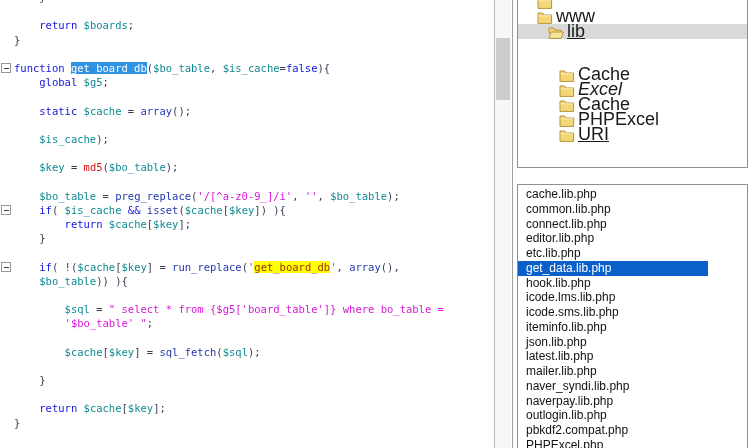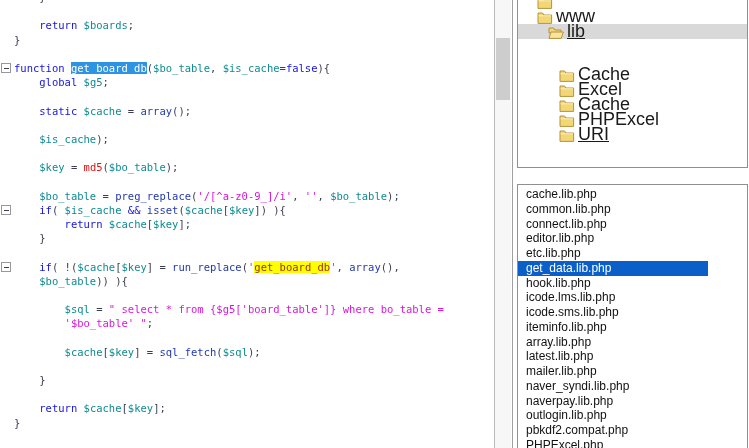--- a/index.html
+++ b/index.html
@@ -100,21 +100,21 @@
                 <path d="M1.6 4.8 h12.4" stroke="#fdf0b8" stroke-width="1" fill="none"></path>
               </svg></span><span>www</span></div>
           <div class="tree-row tsel" style="padding-left: 30px; text-decoration: underline;"><span class="ficon"><svg width="16" height="13" viewBox="0 0 16 13">
                 <path d="M1 2 h4.6 l1.3 2 H13 v3 H1 z" fill="#f3d776" stroke="#b5923c" stroke-width="1"></path>
                 <path d="M3 6 H15.4 L13.2 12.4 H1 z" fill="#f8e49a" stroke="#b5923c" stroke-width="1"></path>
               </svg></span><span>lib</span></div>
           <div class="tree-row" style="padding-left: 41px; margin-top: 28px;"><span class="ficon"><svg width="16" height="13" viewBox="0 0 16 13">
                 <path d="M1 2 h4.6 l1.3 2 H14.6 v8.4 H1 z" fill="#f3d776" stroke="#b5923c" stroke-width="1"></path>
                 <path d="M1.6 4.8 h12.4" stroke="#fdf0b8" stroke-width="1" fill="none"></path>
               </svg></span><span>Cache</span></div>
-          <div class="tree-row" style="padding-left: 41px;"><span class="ficon"><svg width="16" height="13" viewBox="0 0 16 13">
+          <div class="tree-row" style="padding-left: 41px; font-style: italic;"><span class="ficon"><svg width="16" height="13" viewBox="0 0 16 13">
                 <path d="M1 2 h4.6 l1.3 2 H14.6 v8.4 H1 z" fill="#f3d776" stroke="#b5923c" stroke-width="1"></path>
                 <path d="M1.6 4.8 h12.4" stroke="#fdf0b8" stroke-width="1" fill="none"></path>
               </svg></span><span>Excel</span></div>
           <div class="tree-row" style="padding-left: 41px;"><span class="ficon"><svg width="16" height="13" viewBox="0 0 16 13">
                 <path d="M1 2 h4.6 l1.3 2 H14.6 v8.4 H1 z" fill="#f3d776" stroke="#b5923c" stroke-width="1"></path>
                 <path d="M1.6 4.8 h12.4" stroke="#fdf0b8" stroke-width="1" fill="none"></path>
               </svg></span><span>Cache</span></div>
           <div class="tree-row" style="padding-left: 41px;"><span class="ficon"><svg width="16" height="13" viewBox="0 0 16 13">
                 <path d="M1 2 h4.6 l1.3 2 H14.6 v8.4 H1 z" fill="#f3d776" stroke="#b5923c" stroke-width="1"></path>
                 <path d="M1.6 4.8 h12.4" stroke="#fdf0b8" stroke-width="1" fill="none"></path>
@@ -130,21 +130,21 @@
           <div class="file-row">cache.lib.php</div>
           <div class="file-row">common.lib.php</div>
           <div class="file-row">connect.lib.php</div>
           <div class="file-row">editor.lib.php</div>
           <div class="file-row">etc.lib.php</div>
           <div class="file-row fsel">get_data.lib.php</div>
           <div class="file-row">hook.lib.php</div>
           <div class="file-row">icode.lms.lib.php</div>
           <div class="file-row">icode.sms.lib.php</div>
           <div class="file-row">iteminfo.lib.php</div>
-          <div class="file-row">array.lib.php</div>
+          <div class="file-row">json.lib.php</div>
           <div class="file-row">latest.lib.php</div>
           <div class="file-row">mailer.lib.php</div>
           <div class="file-row">naver_syndi.lib.php</div>
           <div class="file-row">naverpay.lib.php</div>
           <div class="file-row">outlogin.lib.php</div>
           <div class="file-row">pbkdf2.compat.php</div>
           <div class="file-row">PHPExcel.php</div>
           <div class="file-row">poll.lib.php</div>
         </div>
     </div>

